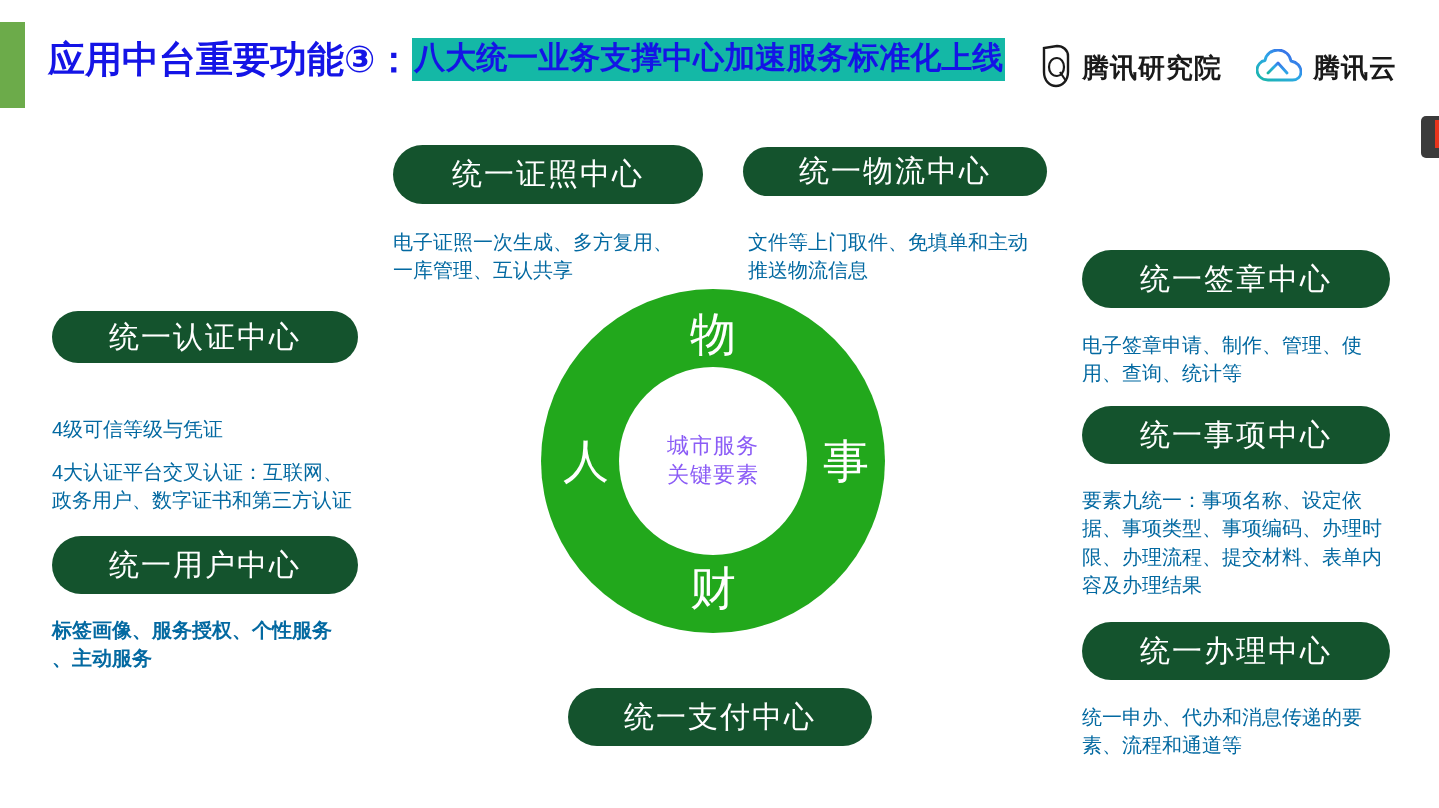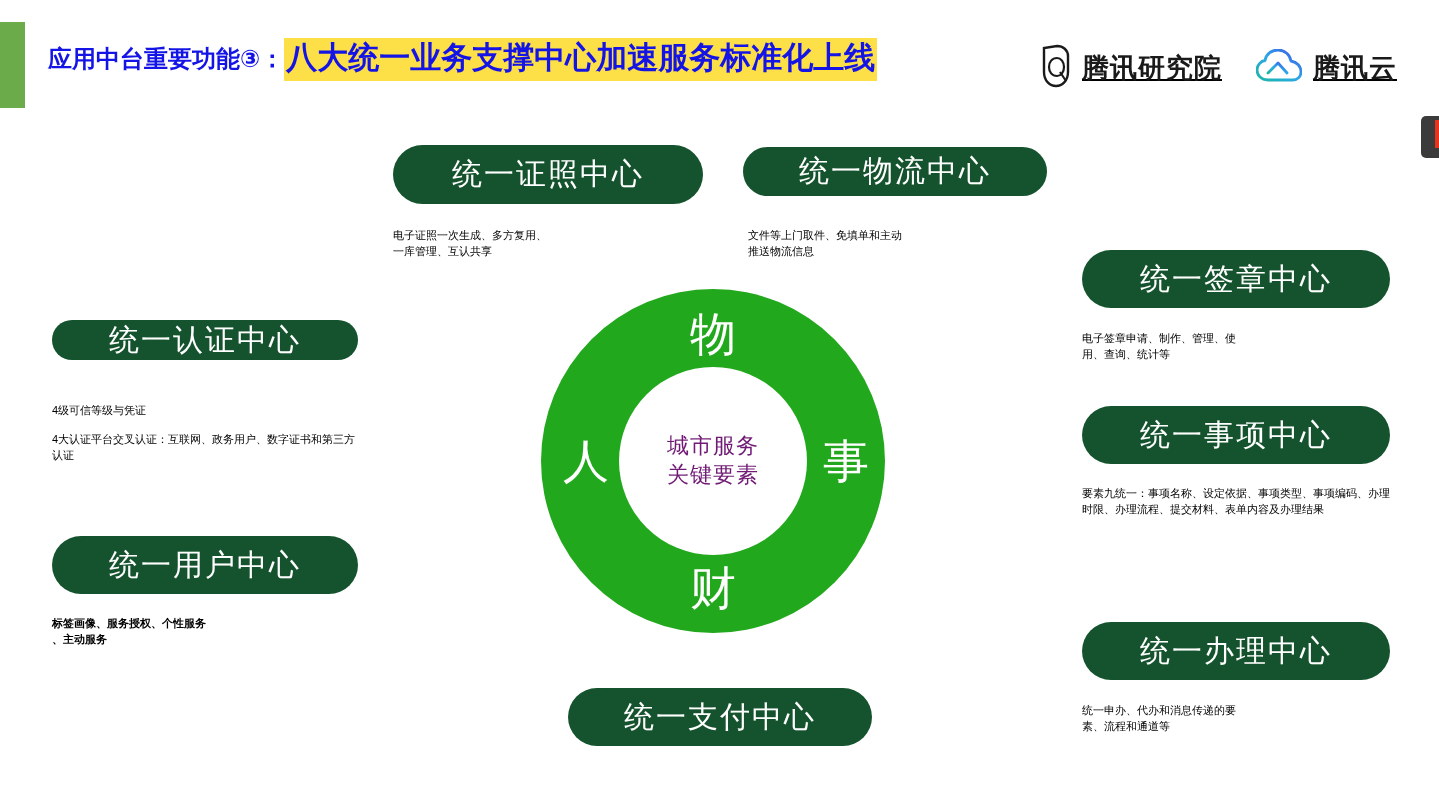--- a/index.html
+++ b/index.html
@@ -15,67 +15,67 @@
   
   .green-bar{
     position:absolute;left:0;top:22px;width:25px;height:86px;
     background:#6cab4a;
   }
   .title-row{
     position:absolute;left:48px;top:38px;
     display:flex;align-items:center;white-space:nowrap;
   }
   .title-plain{
-    font-size:24px;font-weight:bold;color:#1414e6;
+    font-size:37px;font-weight:bold;color:#1414e6;
     letter-spacing:0px;line-height:1;
   }
   .title-hl{
     font-size:31px;font-weight:bold;color:#1414e6;
-    background:#fde047;line-height:1.25;padding:1px 2px 3px 2px;
+    background:#14b8a6;line-height:1.25;padding:1px 2px 3px 2px;
   }
 
   .logos{
     position:absolute;right:42px;top:44px;
     display:flex;align-items:center;gap:34px;
   }
-  .logo{display:flex;align-items:center;gap:11px;text-decoration:underline;}
+  .logo{display:flex;align-items:center;gap:11px;}
   .logo-text{
     font-size:27px;font-weight:bold;color:#1a1a1a;
     letter-spacing:1px;line-height:1;
   }
 
   
   .pill{
     position:absolute;
     background:#14532d;
     color:#ffffff;
     border-radius:999px;
     display:flex;align-items:center;justify-content:center;
     font-size:30px;
     letter-spacing:2px;
     box-sizing:border-box;
   }
   .desc{
     position:absolute;
-    color:#000000;
-    font-size:11px;
+    color:#0369a1;
+    font-size:20px;
     line-height:1.42;
     white-space:pre-line;
     box-sizing:border-box;
   }
 
   
   #pill-zhengzhao{left:393px;top:145px;width:310px;height:59px;}
   #desc-zhengzhao{left:393px;top:228px;width:300px;}
 
   #pill-wuliu{left:743px;top:147px;width:304px;height:49px;}
   #desc-wuliu{left:748px;top:228px;width:290px;}
 
   
-  #pill-renzheng{left:52px;top:320px;width:306px;height:40px;}
+  #pill-renzheng{left:52px;top:311px;width:306px;height:52px;}
   #desc-renzheng{left:52px;top:387px;width:305px;}
   #desc-renzheng .l2{display:block;margin-top:14px;}
 
   #pill-yonghu{left:52px;top:536px;width:306px;height:58px;}
   #desc-yonghu{left:52px;top:616px;width:305px;font-weight:bold;}
 
   
   #pill-qianzhang{left:1082px;top:250px;width:308px;height:58px;}
   #desc-qianzhang{left:1082px;top:331px;width:305px;}
 
@@ -95,21 +95,21 @@
     border-radius:50%;
     background:#22a81c;
   }
   .donut-hole{
     position:absolute;left:50%;top:50%;
     width:188px;height:188px;margin-left:-94px;margin-top:-94px;
     border-radius:50%;background:#ffffff;
     display:flex;flex-direction:column;align-items:center;justify-content:center;
   }
   .hole-line{
-    color:#701a75;font-size:22px;line-height:1.3;letter-spacing:1px;text-align:right;
+    color:#8b5cf6;font-size:22px;line-height:1.3;letter-spacing:1px;text-align:right;
   }
   .ring-label{
     position:absolute;color:#ffffff;font-size:46px;line-height:1;
     font-weight:400;
   }
   #ring-wu{left:50%;top:22px;transform:translateX(-50%);}
   #ring-cai{left:50%;bottom:22px;transform:translateX(-50%);}
   #ring-ren{left:22px;top:50%;transform:translateY(-50%);}
   #ring-shi{right:16px;top:50%;transform:translateY(-50%);}
 

